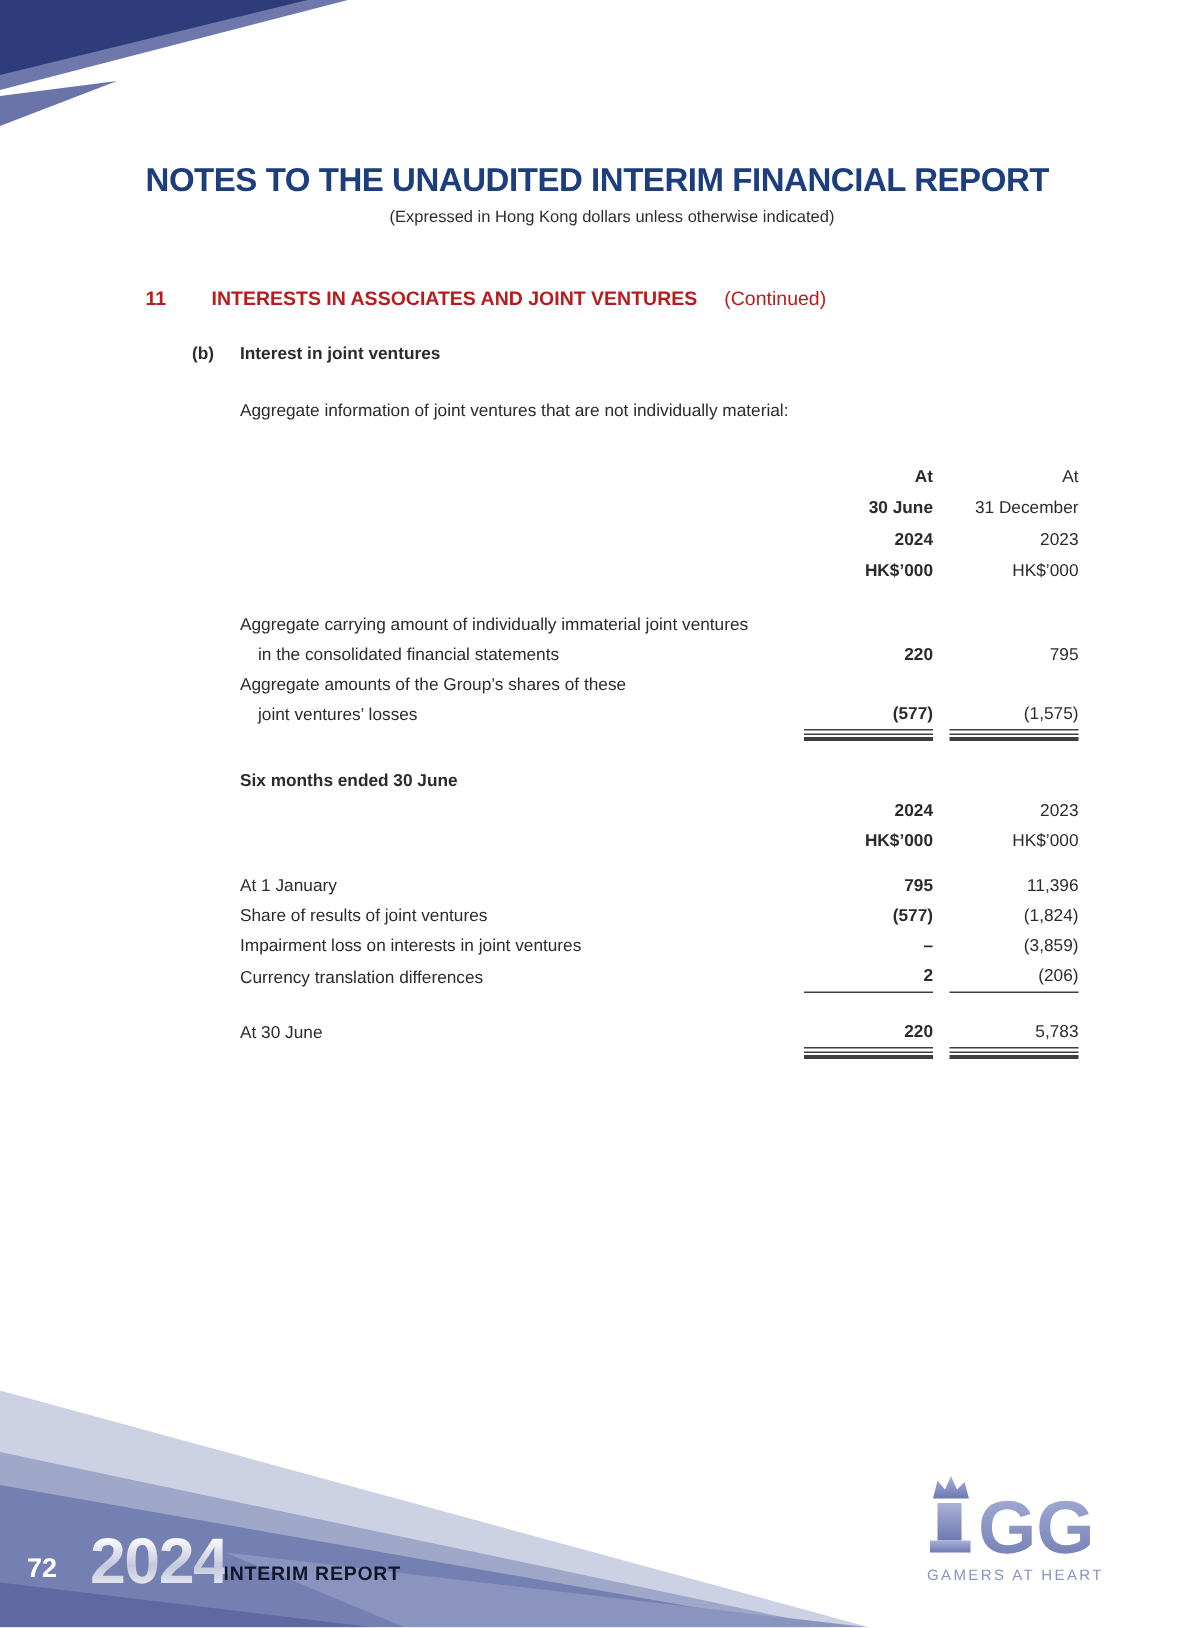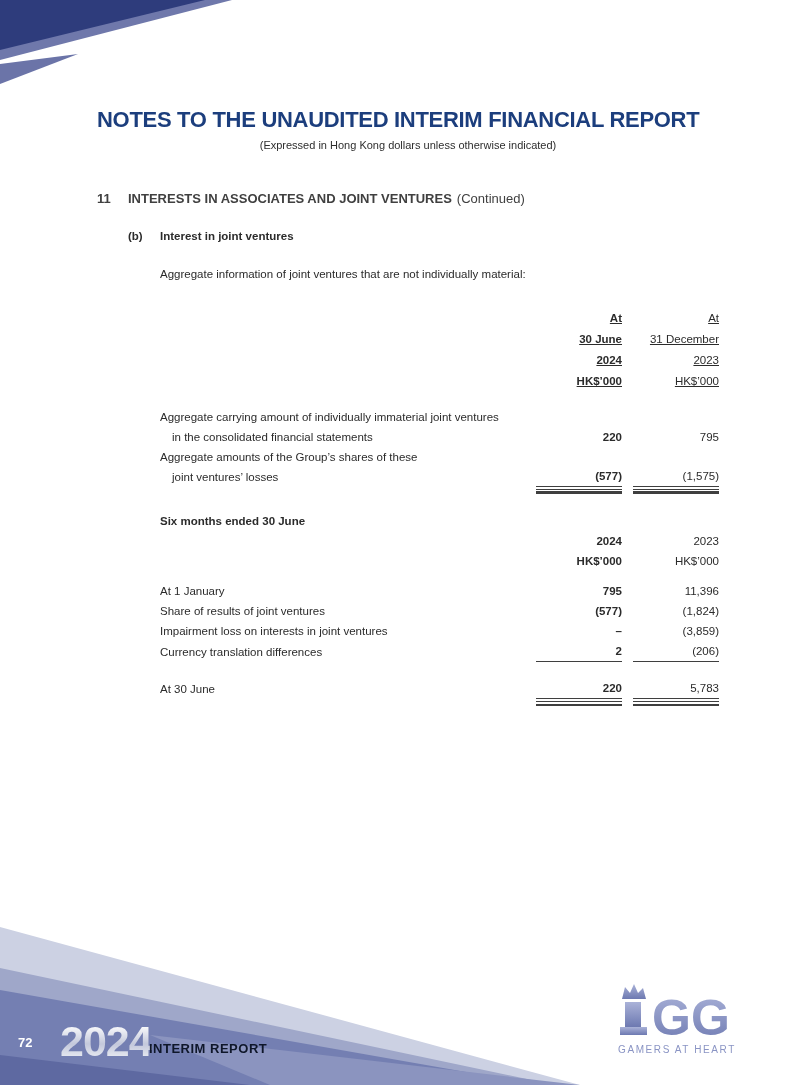--- a/index.html
+++ b/index.html
@@ -12,37 +12,37 @@
   .deco-top { left:0; top:0; }
   .deco-bottom { left:0; top:885px; }
 
   .content { position:absolute; left:97px; top:104px; width:622px; color:#2b2b2b; }
 
   .doc-title { margin-top:4px; font-size:22px; line-height:24px; font-weight:bold;
                color:#1c3e7d; letter-spacing:-0.3px; }
   .doc-subtitle { margin-top:6px; font-size:11px; line-height:14px; color:#2e2e2e;text-align:center; }
 
   .section-head { margin-top:39px; display:flex; font-size:13px; line-height:16px;
-                  font-weight:bold; color:#404040; }
+                  font-weight:bold; color:#b91c1c;gap:13px; }
   .section-num { width:31px; flex:none; }
   .section-suffix { font-weight:normal; margin-left:5px; }
 
   .block { margin-left:31px; }
   .sub-head { margin-top:22px; display:flex; font-size:11.5px; line-height:15px; font-weight:bold; }
   .sub-label { width:32px; flex:none; }
 
   .indent { margin-left:32px; }
   .intro { margin-top:23px; font-size:11.5px; line-height:15px; }
 
   .tbl { font-size:11.5px; }
   .num { text-align:right; width:86px; flex:none; }
   .num.second { margin-left:11px; }
   .b { font-weight:bold; }
 
-  .t-head { margin-top:26px; display:flex; justify-content:flex-end; line-height:21px;text-decoration:underline; }
+  .t-head { margin-top:26px; display:flex; justify-content:flex-end; line-height:21px; }
   .t-head .num div { height:21px; }
 
   .t-row { display:flex; align-items:flex-end; line-height:20px; }
   .t-row .label { flex:1; }
   .label .l2 { padding-left:12px; }
 
   .t1-rows { margin-top:15px; }
   .underlined { border-bottom:1px solid #3f3f3f; }
 
   .rule2-row { display:flex; justify-content:flex-end; margin-top:2px; }
@@ -50,21 +50,21 @@
            background:linear-gradient(to bottom,#3f3f3f 0,#3f3f3f 1px,transparent 1px,transparent 2.5px,#3f3f3f 2.5px,#3f3f3f 5px); }
   .rule2.second { margin-left:11px; }
 
   .t2-head { margin-top:17px; line-height:20px; }
   .t2-span { text-align:left; padding-right:20px; font-weight:bold; }
   .t2-cols { display:flex; justify-content:flex-end; }
   .t2-rows { margin-top:10px; }
   .t2-total { margin-top:16px; }
 
   .footer-text { position:absolute; color:#fff; }
-  .page-number { left:18px; top:1035px; font-size:13px; font-weight:bold; }
+  .page-number { left:18px; top:1035px; font-size:18px; font-weight:bold; }
   .big-year { left:60px; top:1017px; font-size:43px; font-weight:bold; letter-spacing:-1px;
               background:linear-gradient(180deg,#ffffff 15%,#c3c8db 55%,#f0f2f7 90%);
               -webkit-background-clip:text; background-clip:text;
               -webkit-text-fill-color:transparent; color:transparent; }
   .report-label { left:149px; top:1041px; font-size:13px; font-weight:bold;
                   color:#0f172a; letter-spacing:0.5px; }
   .logo { position:absolute; left:616px; top:983px; }
 </style>
 </head>
 <body>

